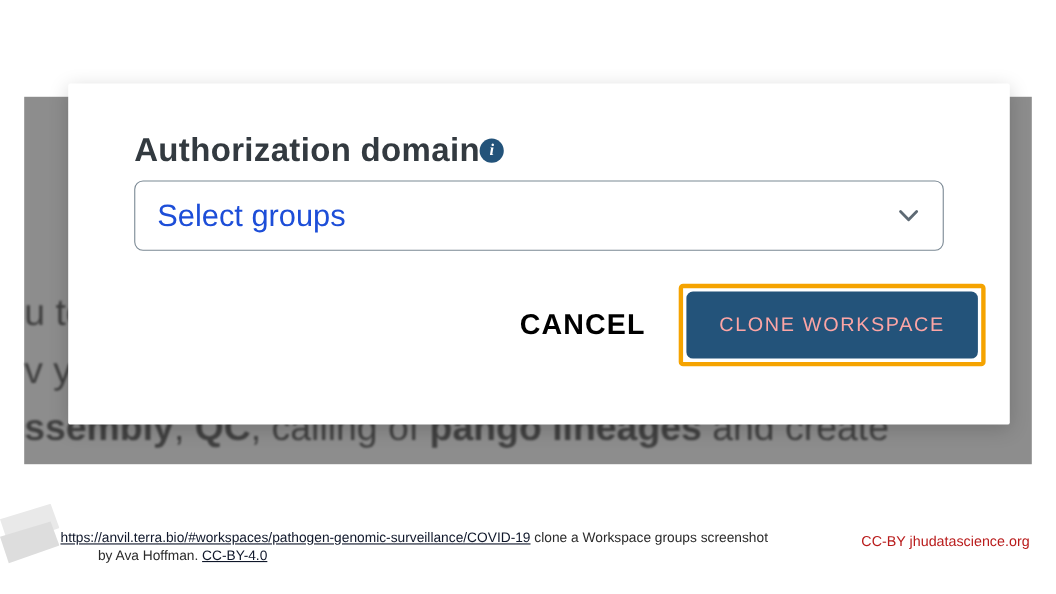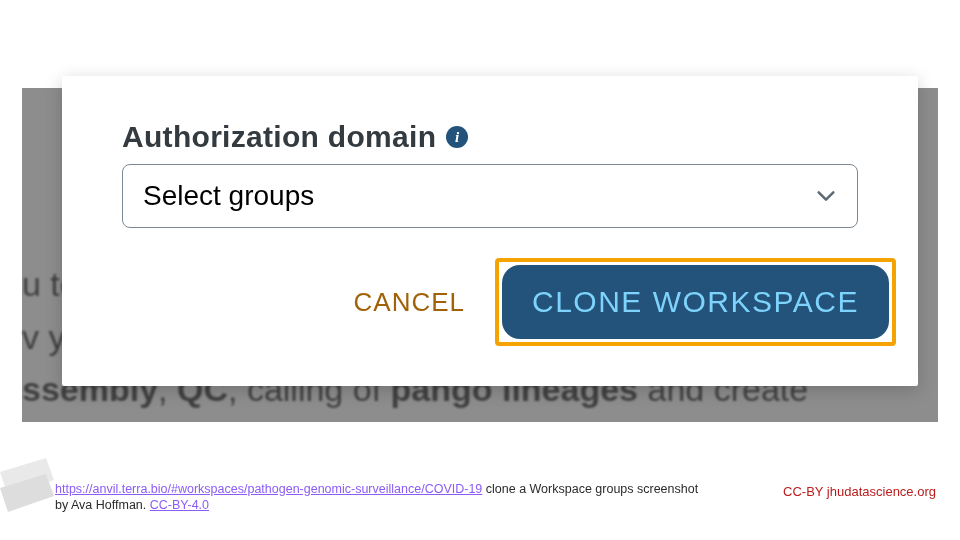--- a/index.html
+++ b/index.html
@@ -58,21 +58,20 @@
   .section-title {
     position: absolute;
     left: 60px;
     top: 44px;
     font-size: 30px;
     font-weight: 700;
     color: #333a40;
     letter-spacing: 0.3px;
     display: flex;
     align-items: center;
-    gap: 10px;
   }
   .info-icon {
     width: 22px;
     height: 22px;
     background: #23537a;
     color: #fff;
     border-radius: 50%;
     display: inline-flex;
     align-items: center;
     justify-content: center;
@@ -89,74 +88,74 @@
     width: 736px;
     height: 64px;
     border: 1.5px solid #7b8994;
     border-radius: 8px;
     display: flex;
     align-items: center;
     padding: 0 20px;
     background: #fff;
   }
   .select-placeholder {
-    color: #000000;
+    color: #1d4ed8;
     font-size: 28px;
     flex: 1;
   }
   .chevron {
     width: 22px;
     height: 22px;
   }
   .chevron svg { display: block; }
 
   .button-row {
     position: absolute;
     right: 22px;
     top: 182px;
     display: flex;
     align-items: center;
     gap: 22px;
   }
   .cancel-btn {
-    color: #a16207;
+    color: #000000;
     font-size: 26px;
-    font-weight: 400;
+    font-weight: 700;
     letter-spacing: 1px;
     background: none;
     border: none;
     padding: 14px 8px;
   }
   .clone-wrap {
     border: 4px solid #f5a300;
     border-radius: 4px;
     padding: 3px;
   }
   .clone-btn {
     background: #23537a;
-    color: #7dd3fc;
+    color: #fca5a5;
     border: none;
-    border-radius: 18px;
+    border-radius: 6px;
     padding: 20px 30px;
-    font-size: 30px;
+    font-size: 18px;
     font-weight: 500;
     letter-spacing: 1.5px;
   }
 
   
   .footer {
     position: absolute;
     left: 55px;
     top: 482px;
     width: 850px;
     font-size: 12.5px;
     color: #2b2b2b;
   }
-  .footer a { color: #8b5cf6; text-decoration: underline; }
-  .footer .by { display: block; margin-top: 2px; }
+  .footer a { color: #0f172a; text-decoration: underline; }
+  .footer .by { display: block; margin-top: 2px; margin-left: 34px; }
   .ccby {
     position: absolute;
     right: 24px;
     top: 484px;
     font-size: 13px;
     color: #b91c1c;
   }
 
   
   .ribbon {

